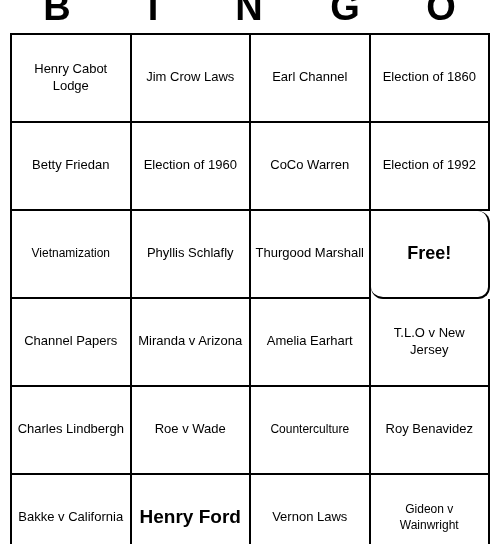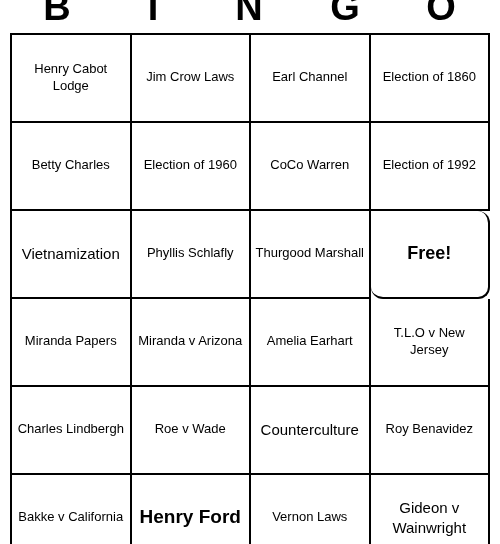--- a/index.html
+++ b/index.html
@@ -60,48 +60,48 @@
       line-height: 1.3;
     }
 
     .bingo-cell.free {
       font-size: 18px;
       font-weight: bold;
       border-radius: 12px;
     }
 
     .bingo-cell.small-text {
-      font-size: 15px;
+      font-size: 12px;
     }
   </style>
 </head>
 <body>
 
 <div class="bingo-container">
   <div class="bingo-header">
     <div class="header-cell">B</div>
     <div class="header-cell">I</div>
     <div class="header-cell">N</div>
     <div class="header-cell">G</div>
     <div class="header-cell">O</div>
   </div>
   <div class="bingo-grid" id="bingo-grid">
   <div class="bingo-cell">Henry Cabot Lodge</div>
       <div class="bingo-cell">Jim Crow Laws</div>
       <div class="bingo-cell">Earl Channel</div>
       <div class="bingo-cell">Election of 1860</div>
-      <div class="bingo-cell">Betty Charles</div>
+      <div class="bingo-cell">Betty Friedan</div>
       <div class="bingo-cell">Election of 1960</div>
       <div class="bingo-cell">CoCo Warren</div>
       <div class="bingo-cell">Election of 1992</div>
       <div class="bingo-cell small-text">Vietnamization</div>
       <div class="bingo-cell">Phyllis Schlafly</div>
       <div class="bingo-cell">Thurgood Marshall</div>
       <div class="bingo-cell free">Free!</div>
-      <div class="bingo-cell">Miranda Papers</div>
+      <div class="bingo-cell">Channel Papers</div>
       <div class="bingo-cell">Miranda v Arizona</div>
       <div class="bingo-cell">Amelia Earhart</div>
       <div class="bingo-cell">T.L.O v New Jersey</div>
       <div class="bingo-cell">Charles Lindbergh</div>
       <div class="bingo-cell">Roe v Wade</div>
       <div class="bingo-cell small-text">Counterculture</div>
       <div class="bingo-cell">Roy Benavidez</div>
       <div class="bingo-cell">Bakke v California</div>
       <div class="bingo-cell" style="font-size: 19px; font-weight: bold;">Henry Ford</div>
       <div class="bingo-cell">Vernon Laws</div>

